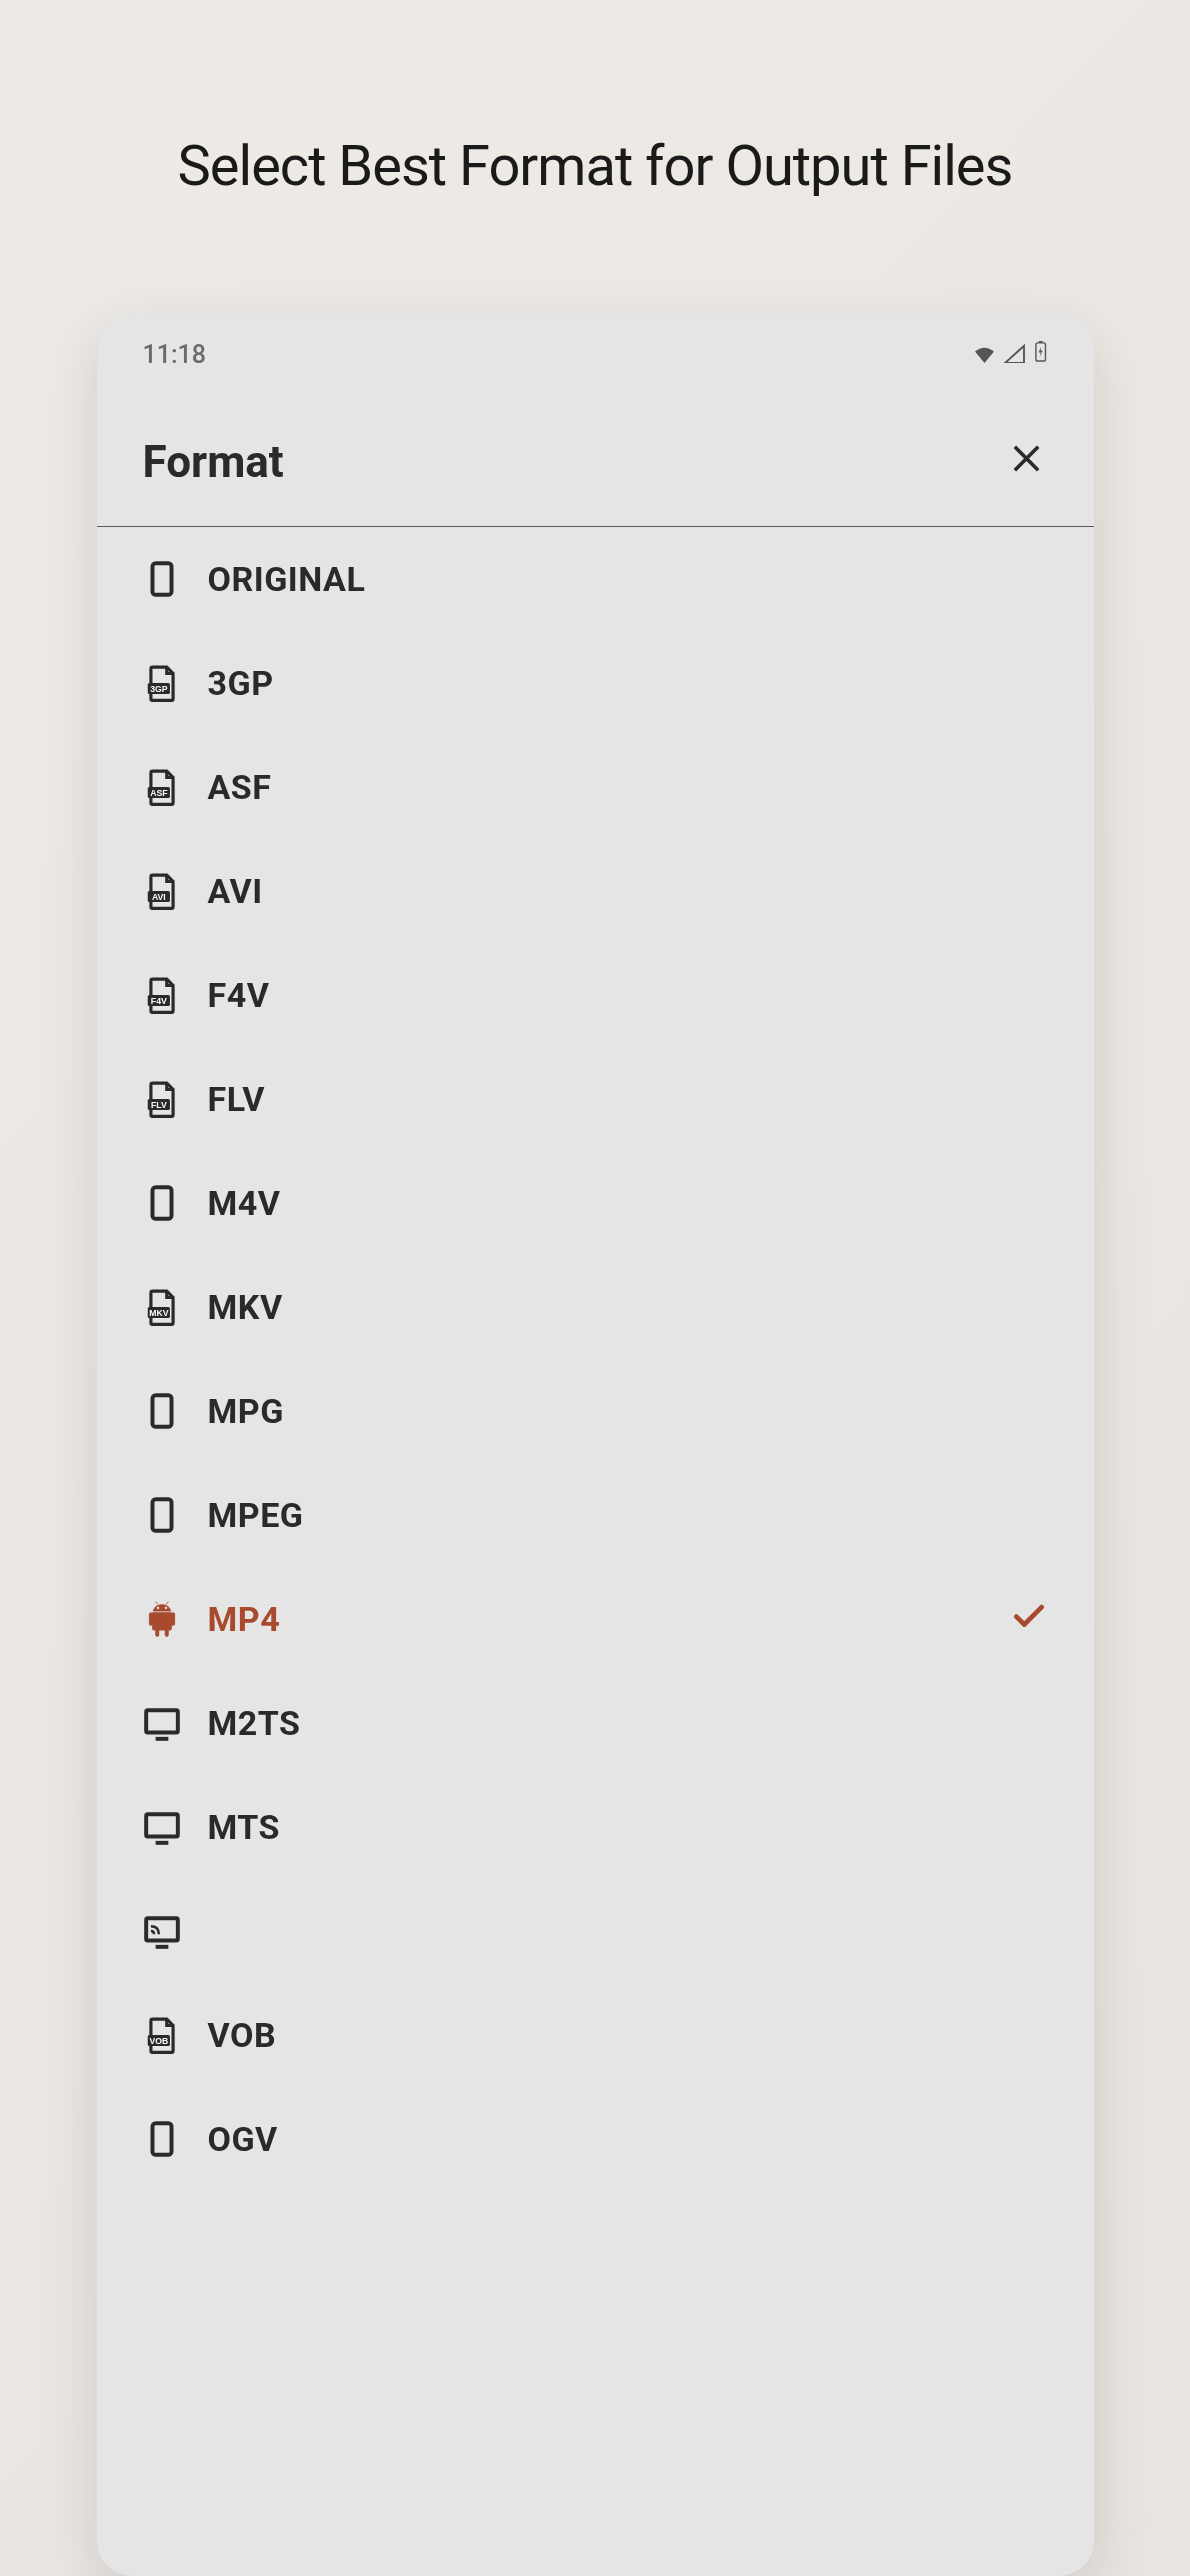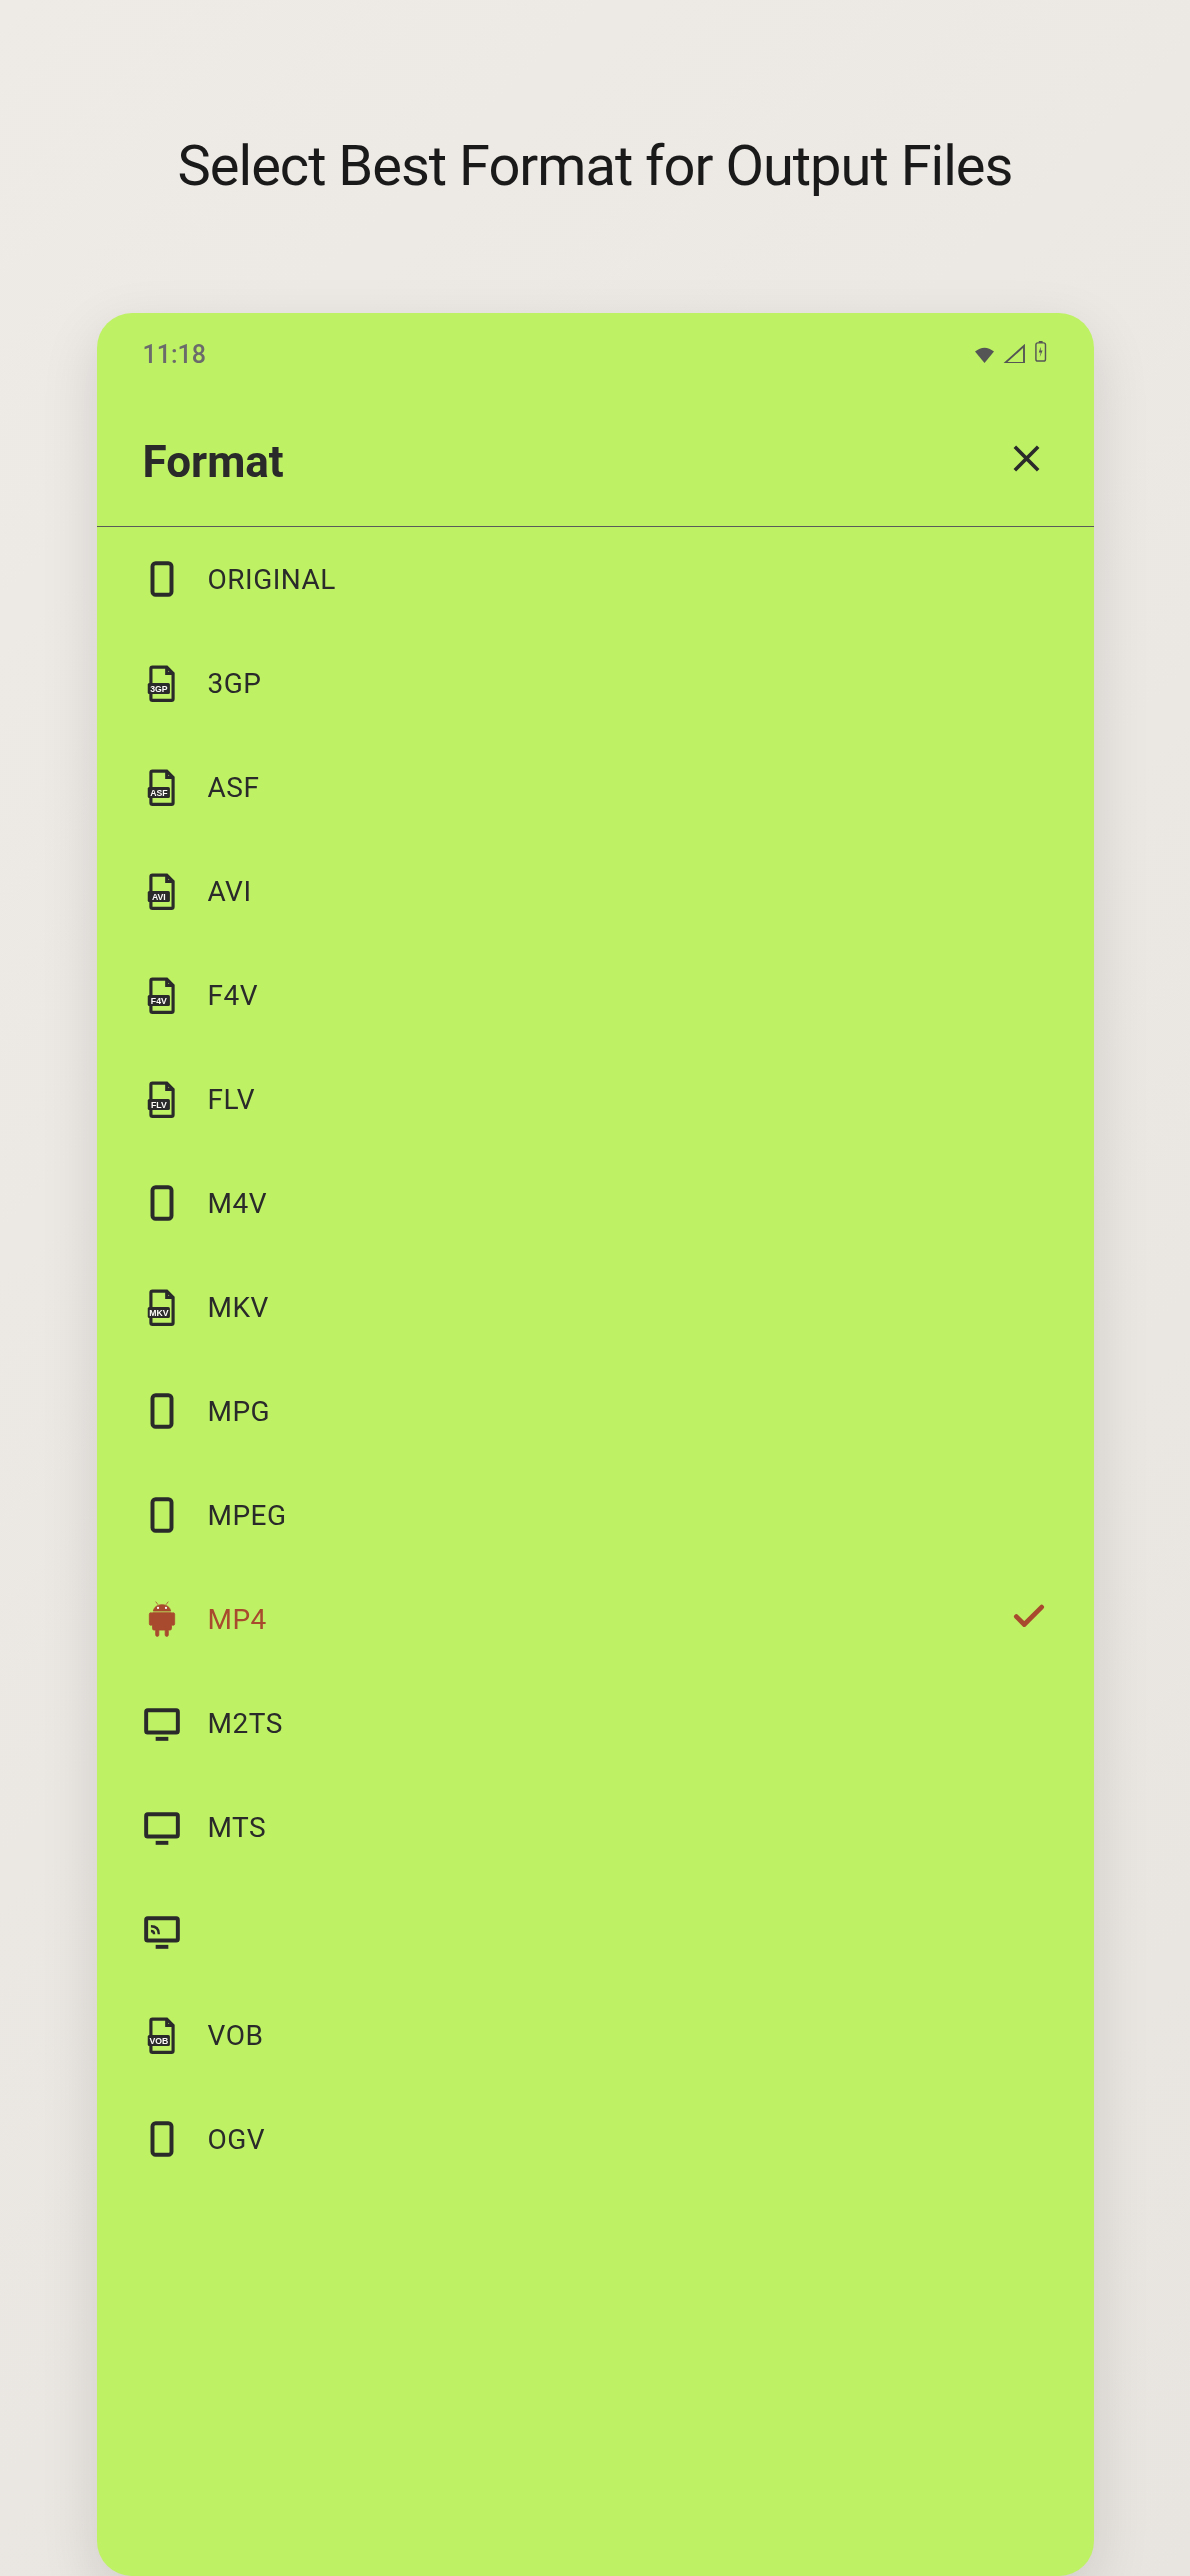--- a/index.html
+++ b/index.html
@@ -21,21 +21,21 @@
       font-weight: 400;
       color: #1a1a1a;
       text-align: center;
       margin-top: 134px;
       margin-bottom: 115px;
       line-height: 1.15;
       letter-spacing: -1px;
     }
     .phone-mockup {
       width: 997px;
-      background: #bef264;
+      background: #e5e5e5;
       border-radius: 35px;
       box-shadow: 0 19px 58px rgba(0,0,0,0.12);
       overflow: hidden;
       flex: 1;
     }
     .status-bar {
       display: flex;
       justify-content: space-between;
       align-items: center;
       padding: 27px 46px 19px 46px;
@@ -88,22 +88,22 @@
       display: flex;
       align-items: center;
       justify-content: center;
       flex-shrink: 0;
     }
     .format-icon svg {
       width: 100%;
       height: 100%;
     }
     .format-label {
-      font-size: 28px;
-      font-weight: 400;
+      font-size: 34px;
+      font-weight: 700;
       color: #2a2a2a;
       letter-spacing: 0.5px;
       flex: 1;
     }
     .format-item.selected .format-label {
       color: #a84a2e;
     }
     .format-item.selected .format-icon svg {
       fill: #a84a2e;
     }

